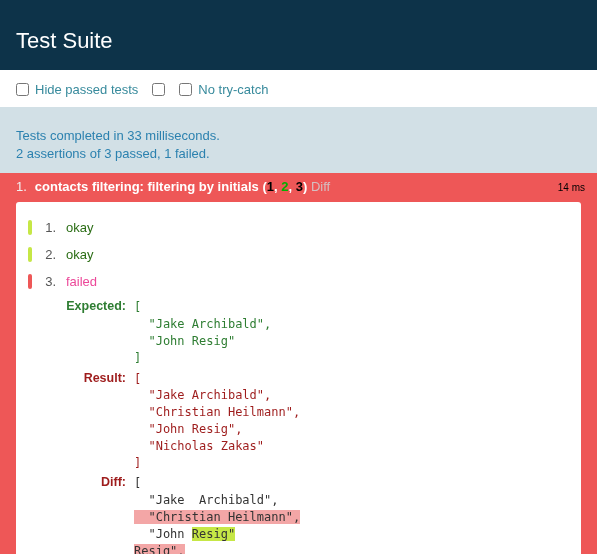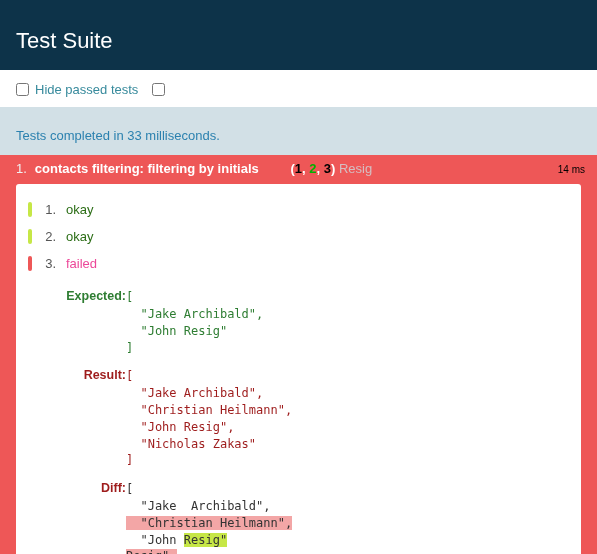--- a/index.html
+++ b/index.html
@@ -8,33 +8,33 @@
   .banner { background:#fff; padding: 12px 12px 10px 16px; }
   .toolbar { display:flex; gap:14px; align-items:center; }
   .toolbar label { color:#378a9c; font-size:13px; display:flex; align-items:center; gap:6px; cursor:pointer; }
   .toolbar input[type=checkbox] { width:13px; height:13px; accent-color:#555; }
   .useragent { margin-top:12px; padding:5px 0; background: linear-gradient(#eee,#eee); border-radius:4px; color:#366097; font-weight:700; text-shadow: 1px 1px 0 rgba(255,255,255,.5); padding:6px 8px; font-size:12.5px; }
   .completed { color:#2b81af; background:#d2e0e6; padding:20px 10px 10px 16px; font-size:13px; line-height:1.4; }
   .testlist { background:#ee5757; padding-bottom:18px; }
   .testhead { display:flex; align-items:baseline; padding:6px 12px 8px 16px; color:#fff; font-size:13px; gap:8px; }
   .testhead .index { color:#f0f0f0; }
   .testhead .title { color:#fff; font-weight:700; }
-  .counts { font-weight:700;margin-left:28px; }
+  .counts { font-weight:700; }
   .rerun { color:#cfd8dc; opacity:.8; font-weight:400; }
   .time { margin-left:auto; color:#000; font-size:10px; }
   .panel { background:#fff; margin: 0 16px; border-radius:3px; padding:12px 8px 14px 4px; box-shadow: 0 2px 0 rgba(0,0,0,.08); position:relative; overflow:hidden; }
   .asserts { list-style:none; }
   .asserts > li { display:flex; align-items:flex-start; gap:10px; padding:6px 8px; }
   .bar { width:4px; align-self:stretch; background:#c6e746; border-radius:2px; }
   .asserts > li.fail .bar { background:#ee5757; }
   .asserts .num { color:#555; width:14px; text-align:right; }
   .asserts .msg { color:#2b6d15; font-weight:400; }
   .asserts > li.fail .msg { color:#ec4899; }
   .fail-details { padding:0px 8px 2px 28px; }
-  .row { display:flex; align-items:flex-start; gap:0; margin-top:12px; }
+  .row { display:flex; align-items:flex-start; gap:8px; margin-top:4px; }
   .row .lbl { width:78px; text-align:right; font-weight:700; font-size:12.5px; }
   .lbl.expected { color:#2e7d32; }
   .lbl.result, .lbl.diff, .lbl.source { color:#9e1c1c; }
   pre.code { font-family: Menlo, Consolas, monospace; font-size:12px; color:#2e7d32; line-height:1.4; white-space:pre; }
   pre.code.res, pre.code.src { color:#9e1c1c; }
   pre.code.diff { color:#333; }
   .hl-del { background:#f3a6a6; }
   .hl-ins { background:#c6e746; }
   
   .tc1, .tc3 { color:#000; }
@@ -47,36 +47,41 @@
 
 <div class="banner">
   <div class="toolbar">
     <label>
       <input type="checkbox" style="">
       <span>Hide passed tests</span>
     </label>
     <label>
       <input type="checkbox" style="">
     </label>
+    <label>
+      <input type="checkbox" style="">
+      <span>No try-catch</span>
+    </label>
   </div>
 </div>
 
 <div class="completed">
   <div>Tests completed in 33 milliseconds.</div>
+  <div>2 assertions of 3 passed, 1 failed.</div>
 </div>
 
 <div class="testlist">
   <div class="testhead">
     <span class="index">1.</span>
     <span>
       <span class="title">contacts filtering: filtering by initials</span>
       <span class="counts">
         <b>(</b><b class="tc1">1</b><b>, </b><b class="tc2">2</b><b>, </b><b class="tc3">3</b><b>)</b>
       </span>
-      <span class="rerun">Resig</span>
+      <span class="rerun">Diff</span>
     </span>
     <span class="time">14 ms</span>
   </div>
 
   <div class="panel">
     <ul class="asserts">
       <li class="pass">
         <span class="bar"></span>
         <span class="num">1.</span>
         <span class="msg">okay</span>

